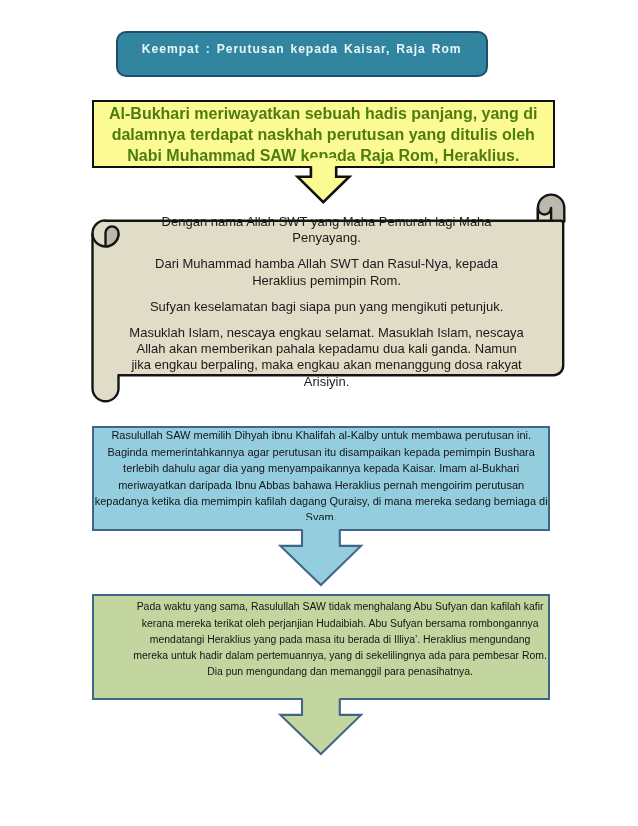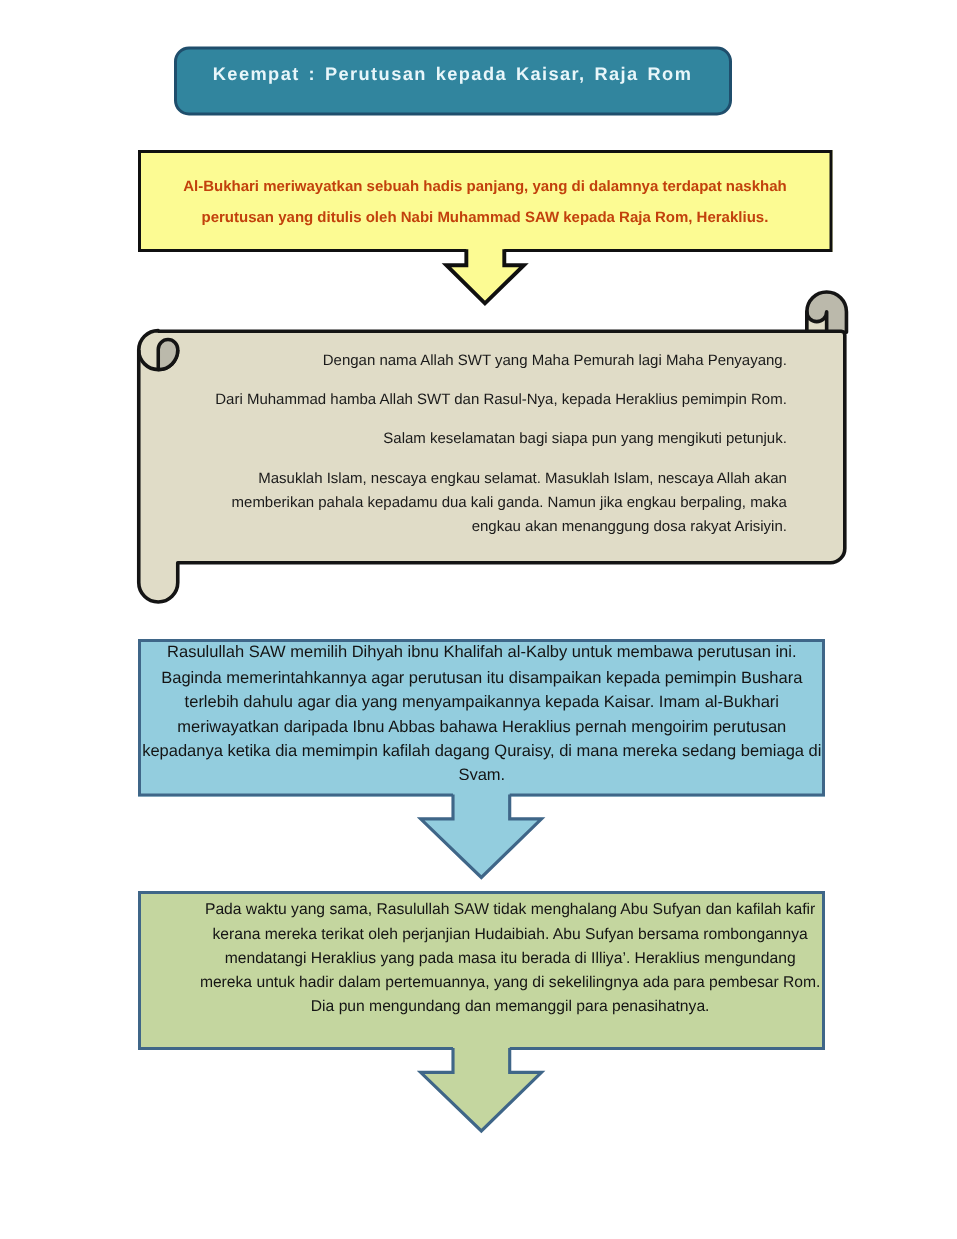--- a/index.html
+++ b/index.html
@@ -23,27 +23,27 @@
     color:#E8F6FA;font-weight:bold;font-size:12.15px;letter-spacing:0.95px;word-spacing:1.6px;
     white-space:nowrap;line-height:16px;position:relative;left:-0.3px;top:-5.2px;
   }
 
   
   #yellow-node{
     left:91.6px;top:99.9px;width:463.4px;height:68.1px;
     background:#FCFB93;border:2.3px solid #101010;
     padding:0 8px;
   }
-  #yellow-node .txt{color:#c2410c;font-weight:bold;font-size:10px;line-height:20.7px;position:relative;top:1.6px;}
+  #yellow-node .txt{color:#4d7c0f;font-weight:bold;font-size:16px;line-height:20.7px;position:relative;top:1.6px;}
 
   
   #scroll-layer{position:absolute;left:0;top:0;width:638px;height:826px;pointer-events:none;}
   #scroll-text{
-    position:absolute;left:128.6px;top:233px;width:396px;
-    font-size:10px;line-height:16.2px;color:#1a1a1a;text-align:right;
+    position:absolute;left:128.6px;top:214px;width:396px;
+    font-size:13px;line-height:16.2px;color:#1a1a1a;text-align:center;
   }
   #scroll-text p{margin:0 0 10px 0;}
   #scroll-text p:last-child{margin-bottom:16px;}
 
   
   #blue-node{
     left:92px;top:425.6px;width:458.4px;height:105px;
     background:#93CDDE;border:2.3px solid #3F6688;
   }
   #blue-node .txt{color:#141414;font-size:11px;line-height:16.35px;width:456px;position:relative;top:-1.6px;}
@@ -87,21 +87,21 @@
 
     <path d="M 92.5 233.4 A 13 13 0 0 0 118.5 233.4" fill="none" stroke="#141414" stroke-width="2.4" stroke-linecap="butt"></path>
 
     <path d="M 105.5 246.4 L 105.5 232.9 A 6.5 6.5 0 0 1 118.5 232.9 L 118.5 233.4
              A 13 13 0 0 1 105.5 246.4 Z" fill="#BBB9AB" stroke="#141414" stroke-width="2.35" stroke-linejoin="round"></path>
   </svg>
 
   <div id="scroll-text">
     <p>Dengan nama Allah SWT yang Maha Pemurah lagi Maha Penyayang.</p>
     <p>Dari Muhammad hamba Allah SWT dan Rasul-Nya, kepada Heraklius pemimpin Rom.</p>
-    <p>Salam keselamatan bagi siapa pun yang mengikuti petunjuk.</p>
+    <p>Sufyan keselamatan bagi siapa pun yang mengikuti petunjuk.</p>
     <p>Masuklah Islam, nescaya engkau selamat. Masuklah Islam, nescaya Allah akan memberikan pahala kepadamu dua kali ganda. Namun jika engkau berpaling, maka engkau akan menanggung dosa rakyat Arisiyin.</p>
   </div>
 
   <div class="node" id="blue-node">
     <p class="txt">Rasulullah SAW memilih Dihyah ibnu Khalifah al-Kalby untuk membawa perutusan ini. Baginda memerintahkannya agar perutusan itu disampaikan kepada pemimpin Bushara terlebih dahulu agar dia yang menyampaikannya kepada Kaisar. Imam al-Bukhari meriwayatkan daripada Ibnu Abbas bahawa Heraklius pernah mengoirim perutusan kepadanya ketika dia memimpin kafilah dagang Quraisy, di mana mereka sedang bemiaga di Syam.</p>
   </div>
 
   <svg class="arrow" id="arrow-blue" width="95" height="70" viewBox="0 0 95 70" style="left:278px;top:520px;">
     <path d="M 24.0 0 L 24.0 25.9 L 2.4 25.9 L 42.9 65 L 83 25.9 L 61.8 25.9 L 61.8 0 Z" fill="#93CDDE" stroke="none"></path>
     <path d="M 24.0 9.6 L 24.0 25.9 L 2.4 25.9 L 42.9 65 L 83 25.9 L 61.8 25.9 L 61.8 9.6" fill="none" stroke="#3F6688" stroke-width="2.1" stroke-linejoin="miter" stroke-linecap="butt"></path>

